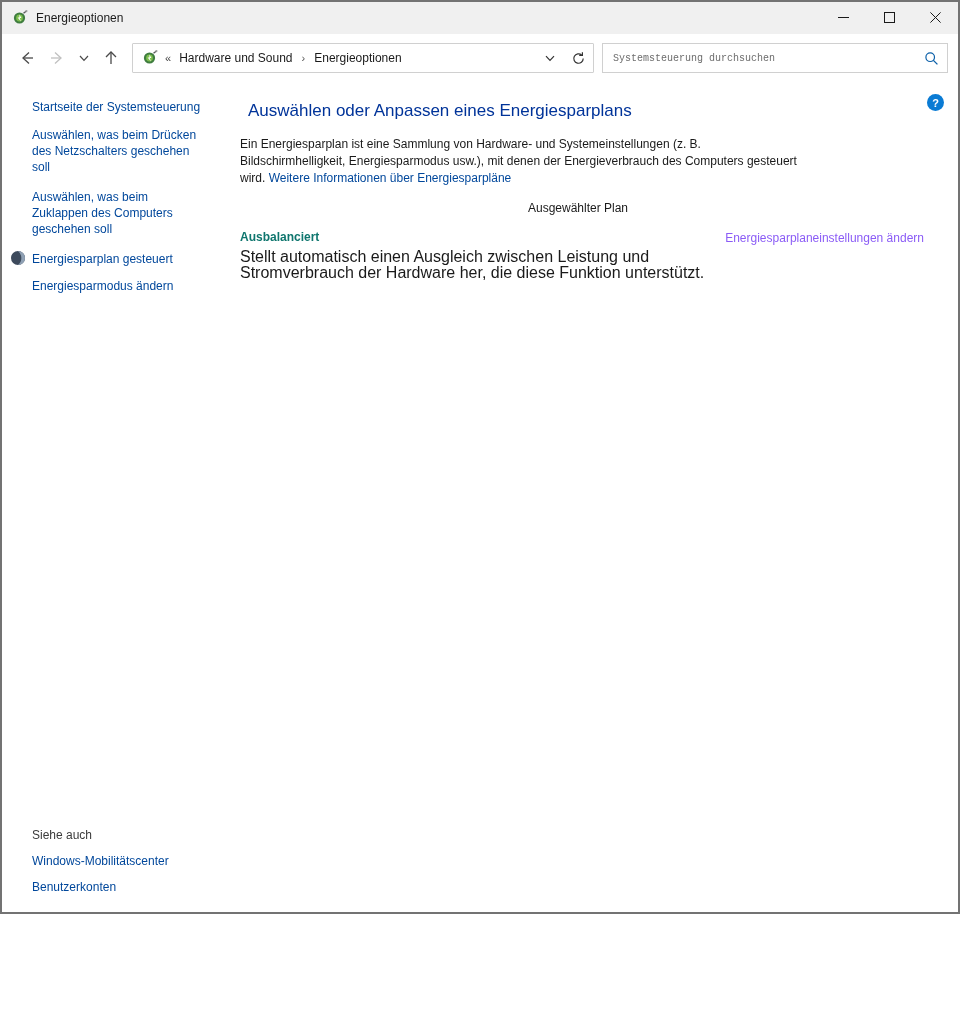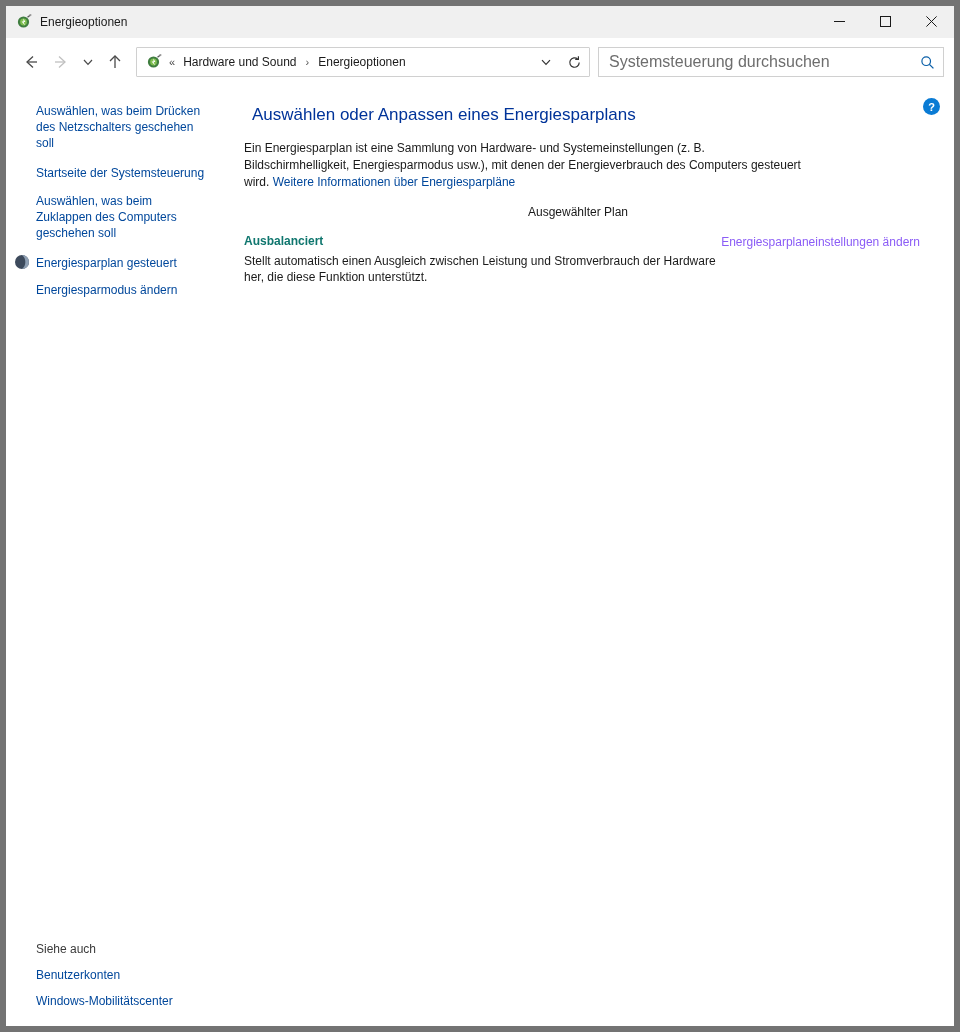--- a/index.html
+++ b/index.html
@@ -11,23 +11,23 @@
     height: 1032px;
     background: #ffffff;
     font-family: "Liberation Sans", sans-serif;
     font-size: 12px;
     color: #000000;
     overflow: hidden;
   }
   .window {
     position: relative;
     width: 960px;
-    height: 1032px;
+    height: 914px;
     box-sizing: border-box;
-    border: 6px solid #737373;
+    border: 2px solid #737373;
     background: #ffffff;
     display: flex;
     flex-direction: column;
   }
 
   
   .titlebar {
     height: 31px;
     background: #f0f0f0;
     display: flex;
@@ -146,22 +146,22 @@
     border: 1px solid #d0d0d0;
     background: #ffffff;
     display: flex;
     align-items: center;
     flex: none;
   }
   .searchbox input {
     border: 0;
     outline: 0;
     flex: 1 1 auto;
-    font-family: Liberation Sans, sans-serif;
-    font-size: 16px;
+    font-family: Liberation Mono, monospace;
+    font-size: 10px;
     color: #3c3c3c;
     padding: 0 8px 0 10px;
     background: transparent;
     min-width: 0;
   }
   .searchbox input::placeholder { color: #6d6d6d; }
   .search-icon-btn {
     width: 32px;
     height: 26px;
     display: flex;
@@ -265,21 +265,21 @@
     padding-right: 10px;
   }
   .plan-main { flex: 1 1 auto; min-width: 0; }
   .plan-name {
     font-size: 12px;
     font-weight: bold;
     color: #0f766e;
     margin-bottom: 5px;
   }
   .plan-desc {
-    font-size: 12px;
+    font-size: 16px;
     line-height: 16px;
     color: #1a1a1a;
     max-width: 520px;
   }
   .plan-link {
     color: #8b5cf6;
     font-size: 12px;
     text-decoration: none;
     white-space: nowrap;
     padding-top: 1px;
@@ -398,39 +398,39 @@
           <circle cx="6.2" cy="6.2" r="4.3" fill="none" stroke="#0a5fa8" stroke-width="1.2"></circle>
           <path d="M9.4 9.4 L13.4 13.4" stroke="#0a5fa8" stroke-width="1.3"></path>
         </svg>
       </span>
     </div>
   </div>
 
   <div class="content">
 
     <div class="sidebar">
+      <a class="side-link side-top">Startseite der Systemsteuerung</a>
       <a class="side-link side-item">Auswählen, was beim Drücken des Netzschalters geschehen soll</a>
-      <a class="side-link side-top">Startseite der Systemsteuerung</a>
       <a class="side-link side-item">Auswählen, was beim Zuklappen des Computers geschehen soll</a>
       <a class="side-link side-item tight">Energiesparplan gesteuert</a>
       <a class="side-link side-item tight">Energiesparmodus ändern</a>
 
       <span class="battery-marker">
         <svg width="16" height="16" viewBox="0 0 16 16">
           <circle cx="8" cy="8" r="7" fill="#3d4a5c"></circle>
           <path d="M8 1 a7 7 0 0 1 0 14 a9 9 0 0 0 0 -14" fill="#8fa0b4"></path>
         </svg>
       </span>
 
       <div class="sidebar-spacer"></div>
 
       <div class="see-also">Siehe auch</div>
       <div class="see-also-list">
+        <a class="side-link">Windows-Mobilitätscenter</a>
         <a class="side-link">Benutzerkonten</a>
-        <a class="side-link">Windows-Mobilitätscenter</a>
       </div>
     </div>
 
     <div class="main">
       <div class="help-btn">?</div>
 
       <h1 class="page-title">Auswählen oder Anpassen eines Energiesparplans</h1>
 
       <p class="intro">
         <span>Ein Energiesparplan ist eine Sammlung von Hardware- und Systemeinstellungen (z. B. Bildschirmhelligkeit, Energiesparmodus usw.), mit denen der Energieverbrauch des Computers gesteuert wird. </span><a>Weitere Informationen über Energiesparpläne</a>

